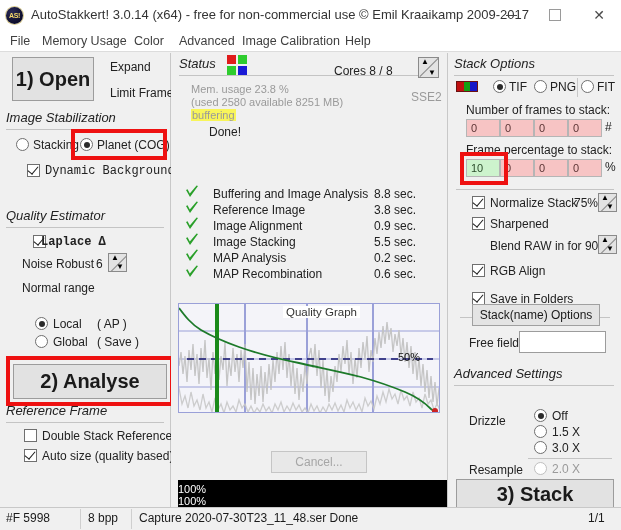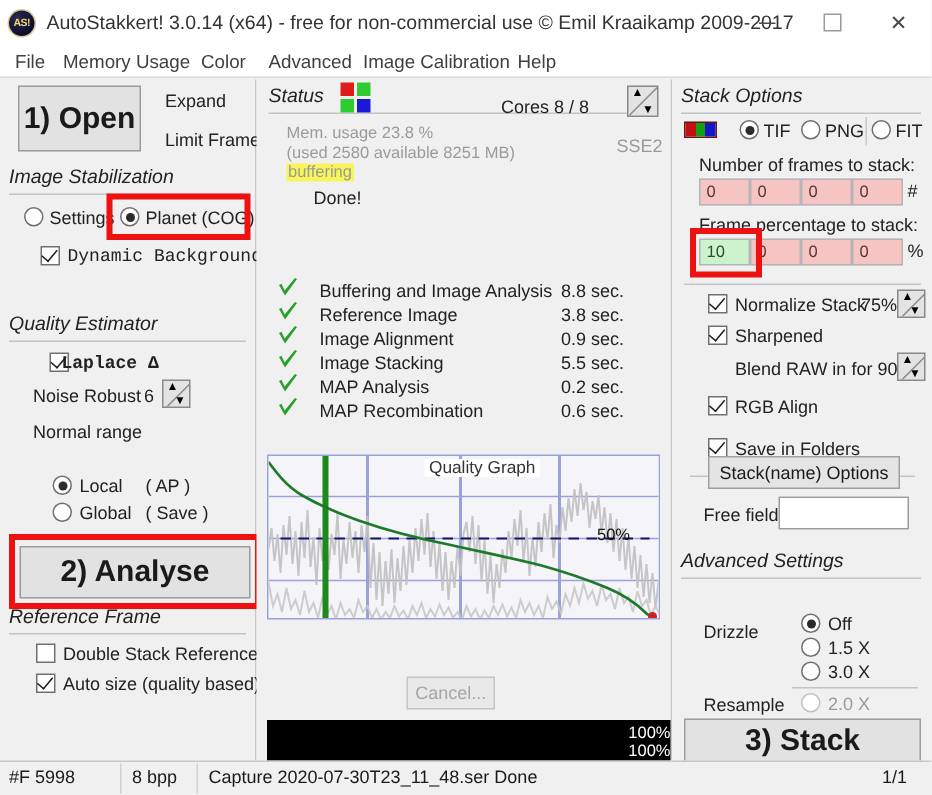--- a/index.html
+++ b/index.html
@@ -86,21 +86,21 @@
     font-size:11px;color:#5b3535;display:flex;align-items:center;padding-left:4px;}
   .numfield.green{background:#cdf3cd;color:#2c4d2c;}
   .freefield{position:absolute;box-sizing:border-box;border:1px solid #9c9c9c;background:#fff;}
 
   
   .qgraph{position:absolute;background:#f3f3f8;border:1px solid #9aa0d8;box-sizing:border-box;overflow:hidden;}
   .qlabel{position:absolute;background:#ffffff;font-size:11.5px;color:#333;padding:0 3px;}
 
   
   .progbar{position:absolute;background:#000;color:#fff;font-size:11px;
-     display:flex;flex-direction:column;align-items:flex-end;justify-content:center;line-height:12px;}
+     display:flex;flex-direction:column;align-items:flex-start;justify-content:center;line-height:12px;}
 
   
   .statusbar{position:absolute;left:0;bottom:0;width:621px;height:22px;background:#f0f0f0;border-top:1px solid #c8c8c8;}
   .sb-cell{position:absolute;top:3px;font-size:12px;color:#1a1a1a;white-space:nowrap;}
   .sb-sep{position:absolute;top:1px;width:1px;height:20px;background:#cfcfcf;}
 
   .hl-yellow{background:#f8f55a;}
 </style>
 </head>
 <body>
@@ -139,21 +139,21 @@
   <div class="panel" style="left:0;top:53px;width:170px;height:455px;">
 
     <div class="btn big" style="left:12px;top:4px;width:82px;height:44px;">1) Open</div>
     <div class="txt" style="left:110px;top:7px;">Expand</div>
     <div class="txt" style="left:110px;top:33px;">Limit Frames</div>
 
     <div class="grouplabel" style="left:6px;top:57px;">Image Stabilization</div>
     <div class="groupline" style="left:6px;top:76px;width:158px;"></div>
 
     <div class="radio" style="left:16px;top:85px;"></div>
-    <div class="txt" style="left:33px;top:85px;">Settings</div>
+    <div class="txt" style="left:33px;top:85px;">Stacking</div>
     <div class="radio on" style="left:80px;top:85px;"></div>
     <div class="txt" style="left:97px;top:85px;">Planet (COG)</div>
     <div class="redbox" style="left:71px;top:76px;width:96px;height:31px;"></div>
 
     <div class="cbox on" style="left:27px;top:111px;"></div>
     <div class="txt" style="left:45px;top:111px;font-family:Liberation Mono, monospace;">Dynamic Background</div>
 
     <div class="grouplabel" style="left:6px;top:155px;">Quality Estimator</div>
     <div class="groupline" style="left:6px;top:174px;width:158px;"></div>
 
@@ -274,21 +274,21 @@
 
         <line x1="38" y1="0" x2="38" y2="110" stroke="#1a8a1a" stroke-width="4"></line>
 
         <path d="M0,4 C6,12 12,20 22,26 C34,33 46,38 60,43 C80,50 100,55 120,59 C142,64 162,68 182,73 C200,78 214,83 226,88 C238,93 246,99 252,105 L256,108" stroke="#1d7a2a" stroke-width="1.8" fill="none"></path>
         <circle cx="256" cy="107" r="3" fill="#cc2222"></circle>
       </svg>
       <div class="qlabel" style="left:80px;top:2px;margin-left:24px;">Quality Graph</div>
       <div class="qlabel" style="left:216px;top:47px;background:transparent;font-size:11px;color:#111;">50%</div>
     </div>
 
-    <div class="btn dis" style="left:100px;top:398px;width:59px;height:22px;">Cancel...</div>
+    <div class="btn dis" style="left:100px;top:398px;width:96px;height:22px;">Cancel...</div>
     <div class="progbar" style="left:7px;top:427px;width:269px;height:29px;">
       <div>100%</div>
       <div>100%</div>
     </div>
   </div>
 
   <div class="panel" style="left:448px;top:53px;width:173px;height:455px;">
 
     <div class="grouplabel" style="left:6px;top:3px;">Stack Options</div>
     <div class="groupline" style="left:6px;top:22px;width:160px;"></div>

